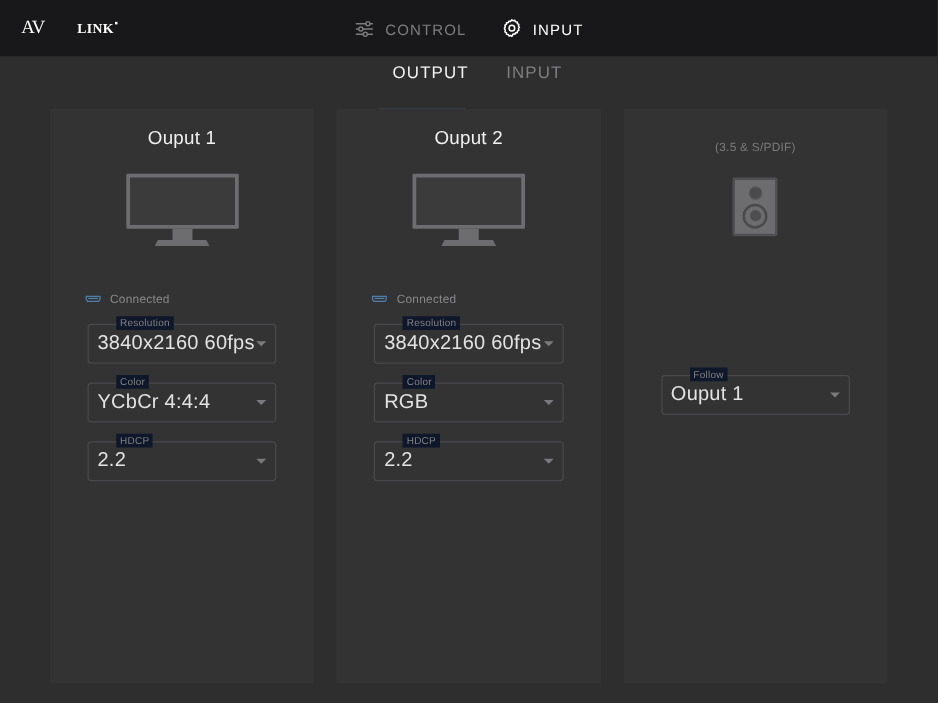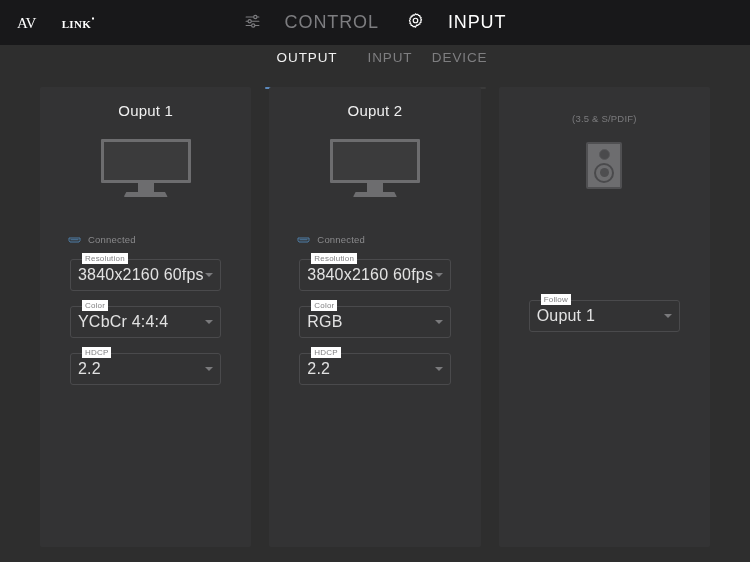--- a/index.html
+++ b/index.html
@@ -57,23 +57,23 @@
   }
 
   .nav {
     margin: 0 auto;
     display: flex;
     align-items: center;
     gap: 28px;
   }
   .nav-item {
     display: flex;
-    align-items: flex-start;
-    gap: 24px;
-    font-size: 18px;
+    align-items: flex-end;
+    gap: 8px;
+    font-size: 12px;
     letter-spacing: 0.9px;
     cursor: pointer;
   }
   .nav-item.inactive { color: #7d7d80; }
   .nav-item.active { color: #ffffff; }
   .nav-icon { display: flex; align-items: center; }
 
   
   .tabbar {
     height: 38px;
@@ -226,22 +226,22 @@
   .field-outline {
     position: absolute;
     inset: 0;
     border: 1px solid #4a4a4c;
     border-radius: 3px;
     pointer-events: none;
   }
   .field-notch {
     position: absolute;
     top: -6px;
-    left: 12px;
-    background: #ffffff;
+    left: 23px;
+    background: #0f172a;
     padding: 0 3px;
     font-size: 8px;
     color: #818183;
     letter-spacing: 0.2px;
     line-height: 11px;
   }
   .field-value {
     position: absolute;
     left: 8px;
     top: 50%;
@@ -303,24 +303,20 @@
 
 <div class="tabbar">
   <div class="tab active">
     <div class="tab-label">OUTPUT</div>
     <div class="tab-underline"></div>
   </div>
   <div class="tab inactive">
     <div class="tab-label">INPUT</div>
     <div class="tab-underline"></div>
   </div>
-  <div class="tab inactive">
-    <div class="tab-label">DEVICE</div>
-    <div class="tab-underline"></div>
-  </div>
 </div>
 
 <div class="cards">
 
   <div class="card">
     <div class="card-title">Ouput 1</div>
 
     <div class="icon-area">
       <div class="monitor">
         <div class="monitor-screen"></div>

